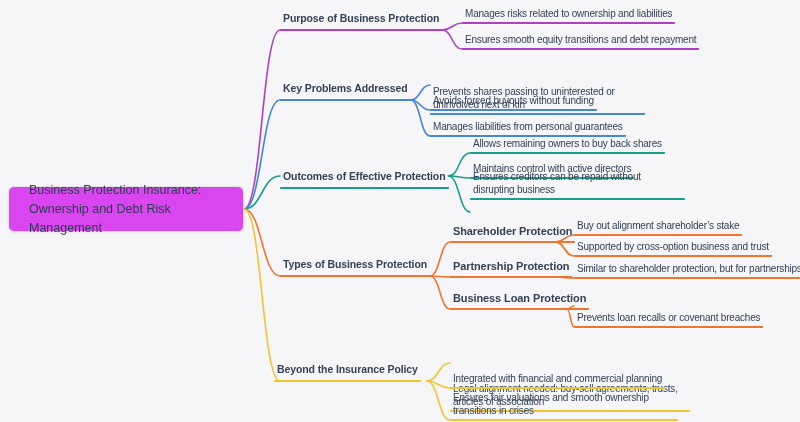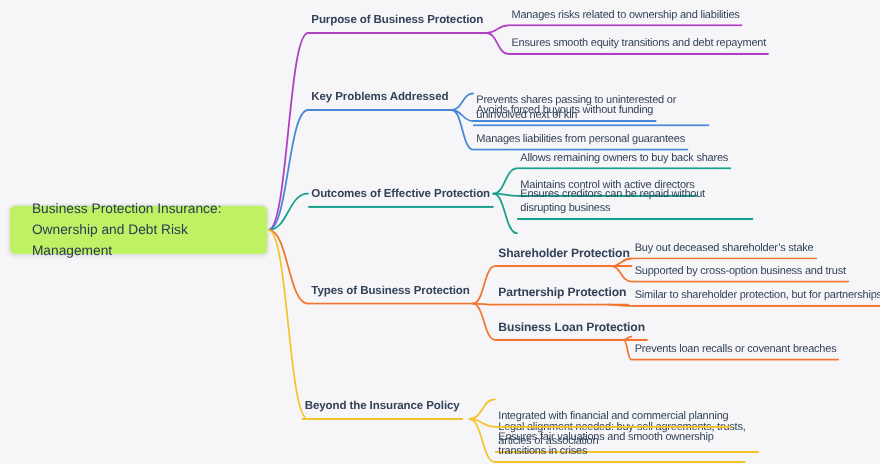--- a/index.html
+++ b/index.html
@@ -33,21 +33,21 @@
   }
   .slabel{
     font-size:11px;
     font-weight:bold;
     letter-spacing:-0.1px;
     line-height:13px;
     padding:0 3px 3px 3px;
   }
   .root-box{
     position:absolute;left:8px;top:186px;width:236px;height:46px;
-    background:#bef264;
+    background:#d946ef;
     border:1px solid #e4e4e8;
     border-radius:6px;
     box-shadow:0 1px 3px rgba(0,0,0,0.08);
     display:flex;align-items:center;
     padding:0 20px;box-sizing:border-box;
     font-size:12.5px;line-height:19px;color:#2c3a52;
   }
 </style>
 </head>
 <body>
@@ -97,21 +97,21 @@
   <div class="node leaf" style="left: 430px; top: 120px; border-bottom-color: rgb(70, 135, 215);">Manages liabilities from personal guarantees</div>
 
   <div class="node leaf" style="left: 470px; top: 137px; border-bottom-color: rgb(23, 160, 140);">Allows remaining owners to buy back shares</div>
   <div class="node leaf" style="left: 470px; top: 162px; border-bottom-color: rgb(23, 160, 140); text-align: right;">Maintains control with active directors</div>
   <div class="node leaf wrap" style="left: 470px; top: 170px; max-width: 215px; border-bottom-color: rgb(23, 160, 140);">Ensures creditors can be repaid without disrupting business</div>
 
   <div class="node slabel" id="sp" style="left: 450px; top: 225px; border-bottom-color: rgb(242, 117, 47);">Shareholder Protection</div>
   <div class="node slabel" id="pp" style="left: 450px; top: 260px; border-bottom-color: rgb(242, 117, 47);">Partnership Protection</div>
   <div class="node slabel" id="bl" style="left: 450px; top: 292px; border-bottom-color: rgb(242, 117, 47);">Business Loan Protection</div>
 
-  <div class="node leaf" style="left: 574px; top: 219px; border-bottom-color: rgb(242, 117, 47);">Buy out deceased shareholder’s stake</div>
+  <div class="node leaf" style="left: 574px; top: 219px; border-bottom-color: rgb(242, 117, 47);">Buy out alignment shareholder’s stake</div>
   <div class="node leaf" style="left: 574px; top: 240px; border-bottom-color: rgb(242, 117, 47);">Supported by cross-option business and trust</div>
   <div class="node leaf" style="left: 574px; top: 262px; border-bottom-color: rgb(242, 117, 47);">Similar to shareholder protection, but for partnerships</div>
   <div class="node leaf" style="left: 574px; top: 311px; border-bottom-color: rgb(242, 117, 47);">Prevents loan recalls or covenant breaches</div>
 
   <div class="node leaf wrap" style="left: 450px; top: 334px; max-width: 240px; border-bottom-color: rgb(244, 196, 48); margin-top: 48px;">Legal alignment needed: buy-sell agreements, trusts, articles of association</div>
   <div class="node leaf" style="left: 450px; top: 372px; border-bottom-color: rgb(244, 196, 48);">Integrated with financial and commercial planning</div>
   <div class="node leaf wrap" style="left: 450px; top: 391px; max-width: 228px; border-bottom-color: rgb(244, 196, 48);">Ensures fair valuations and smooth ownership transitions in crises</div>
 
 </div>
 

